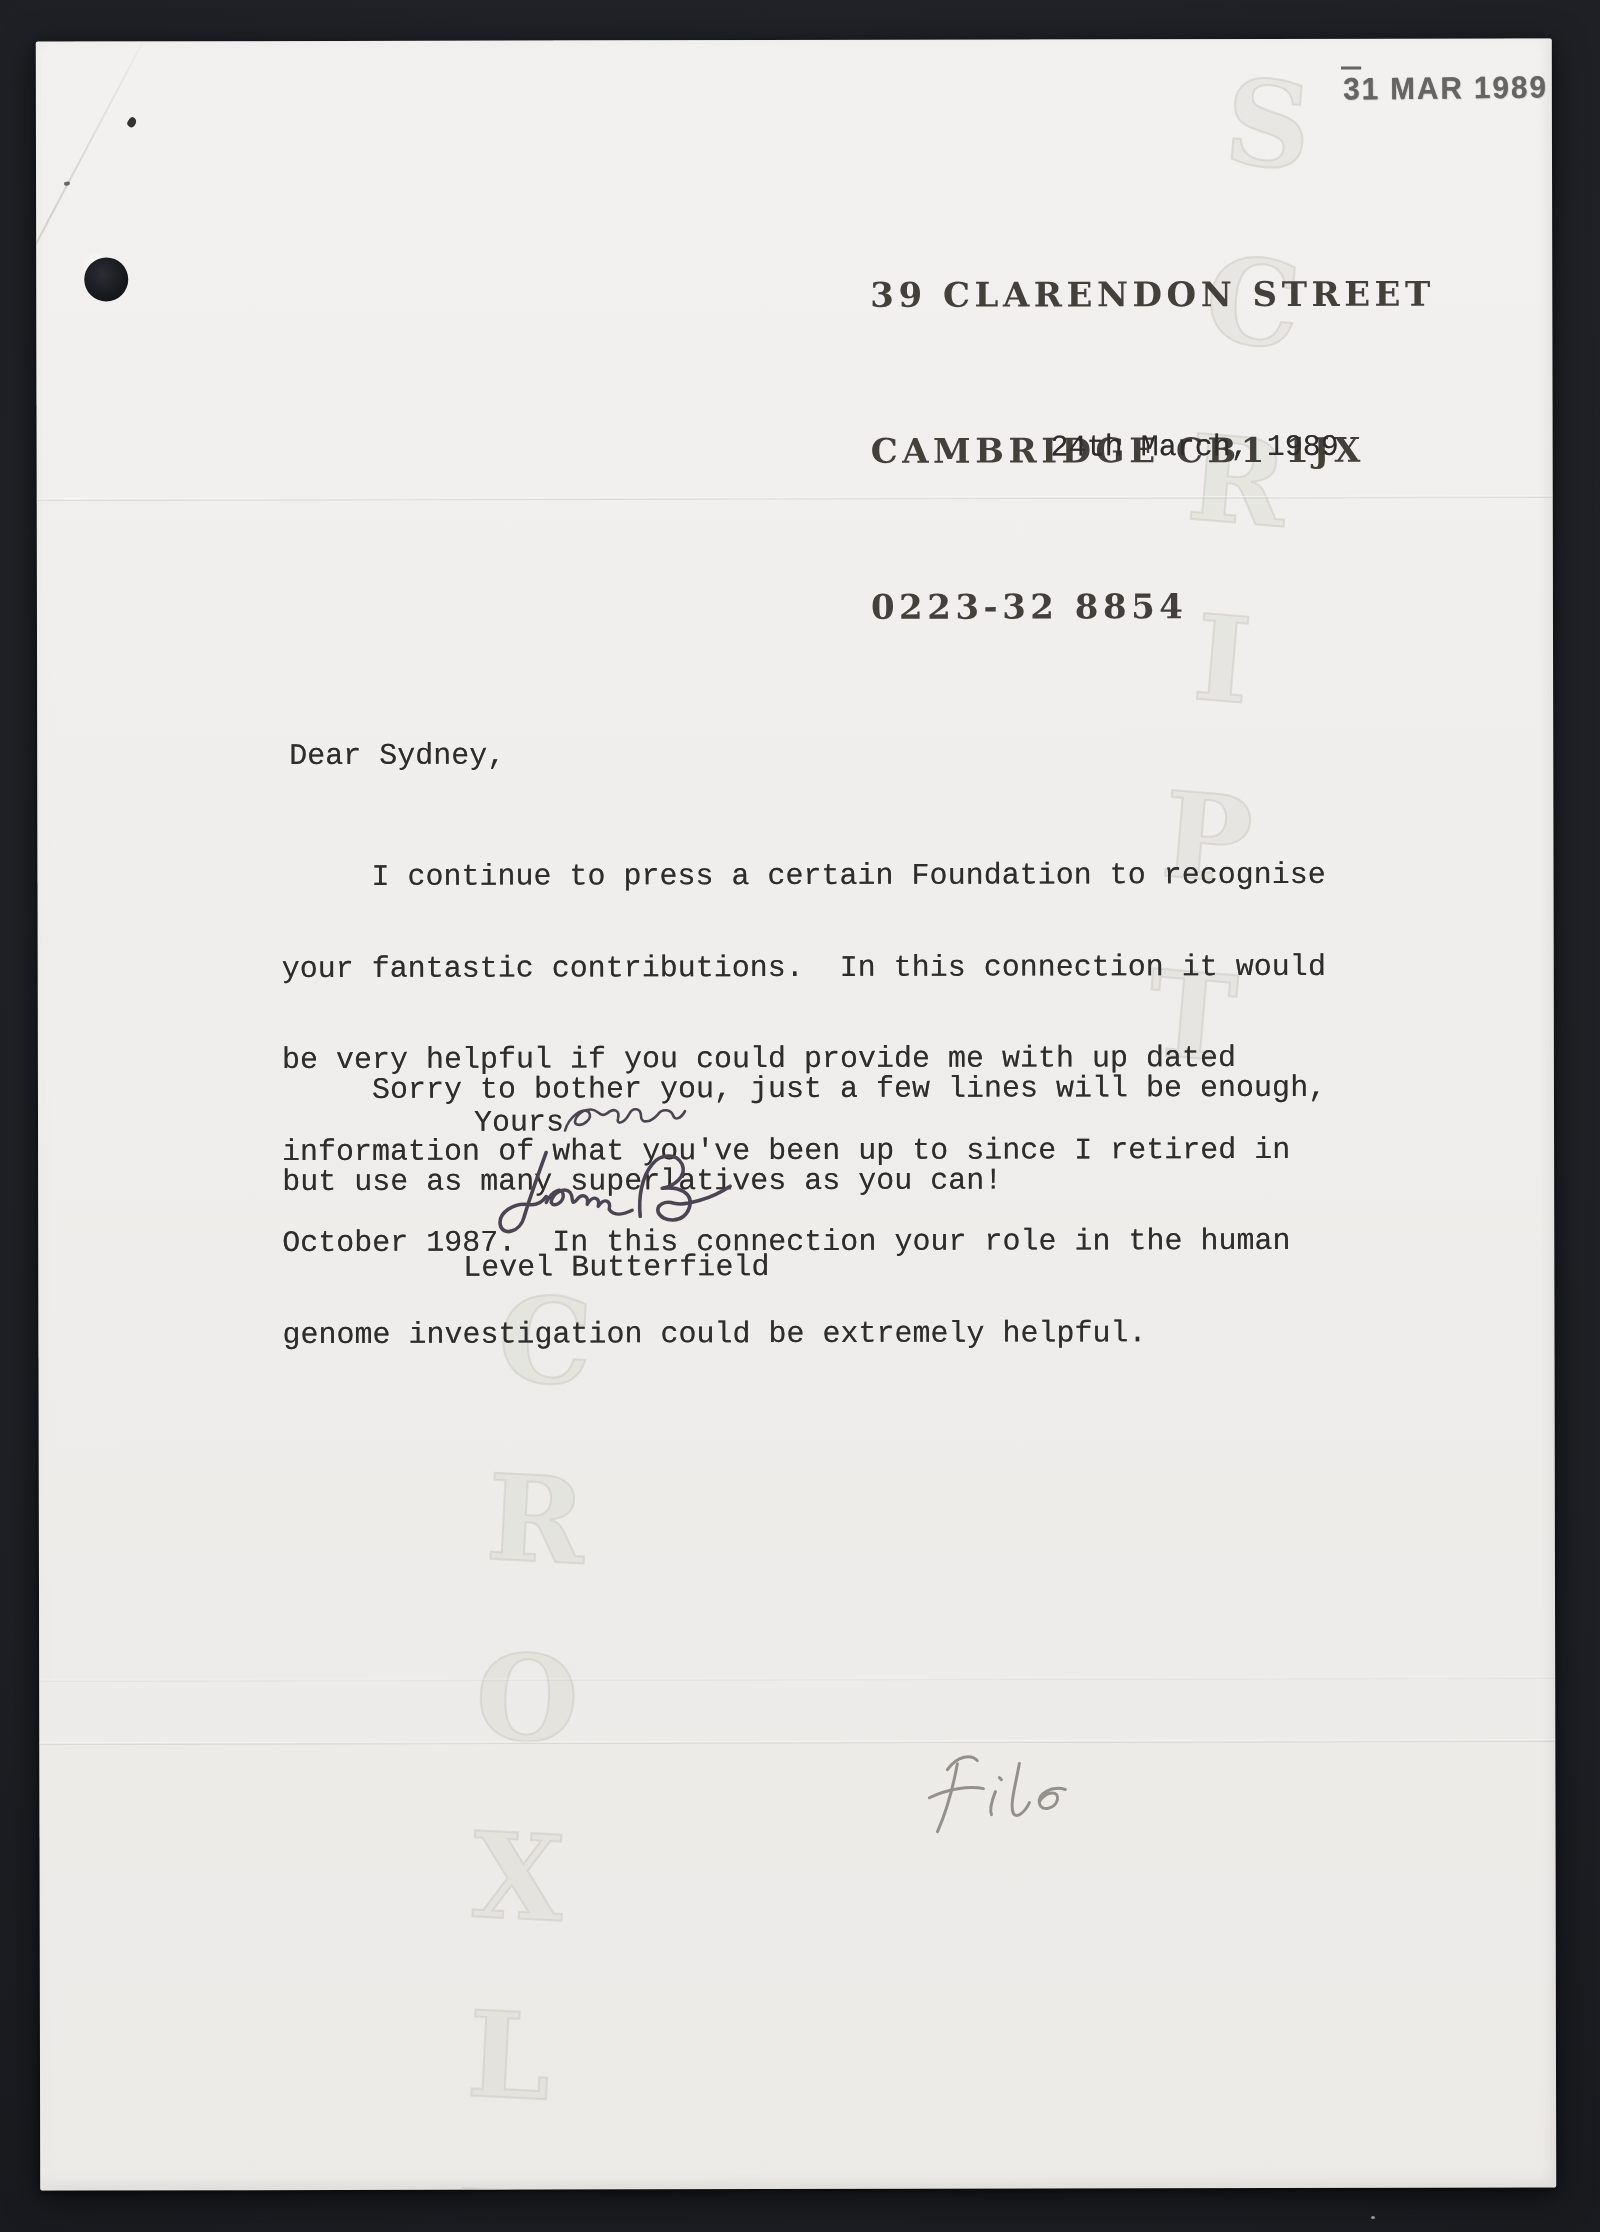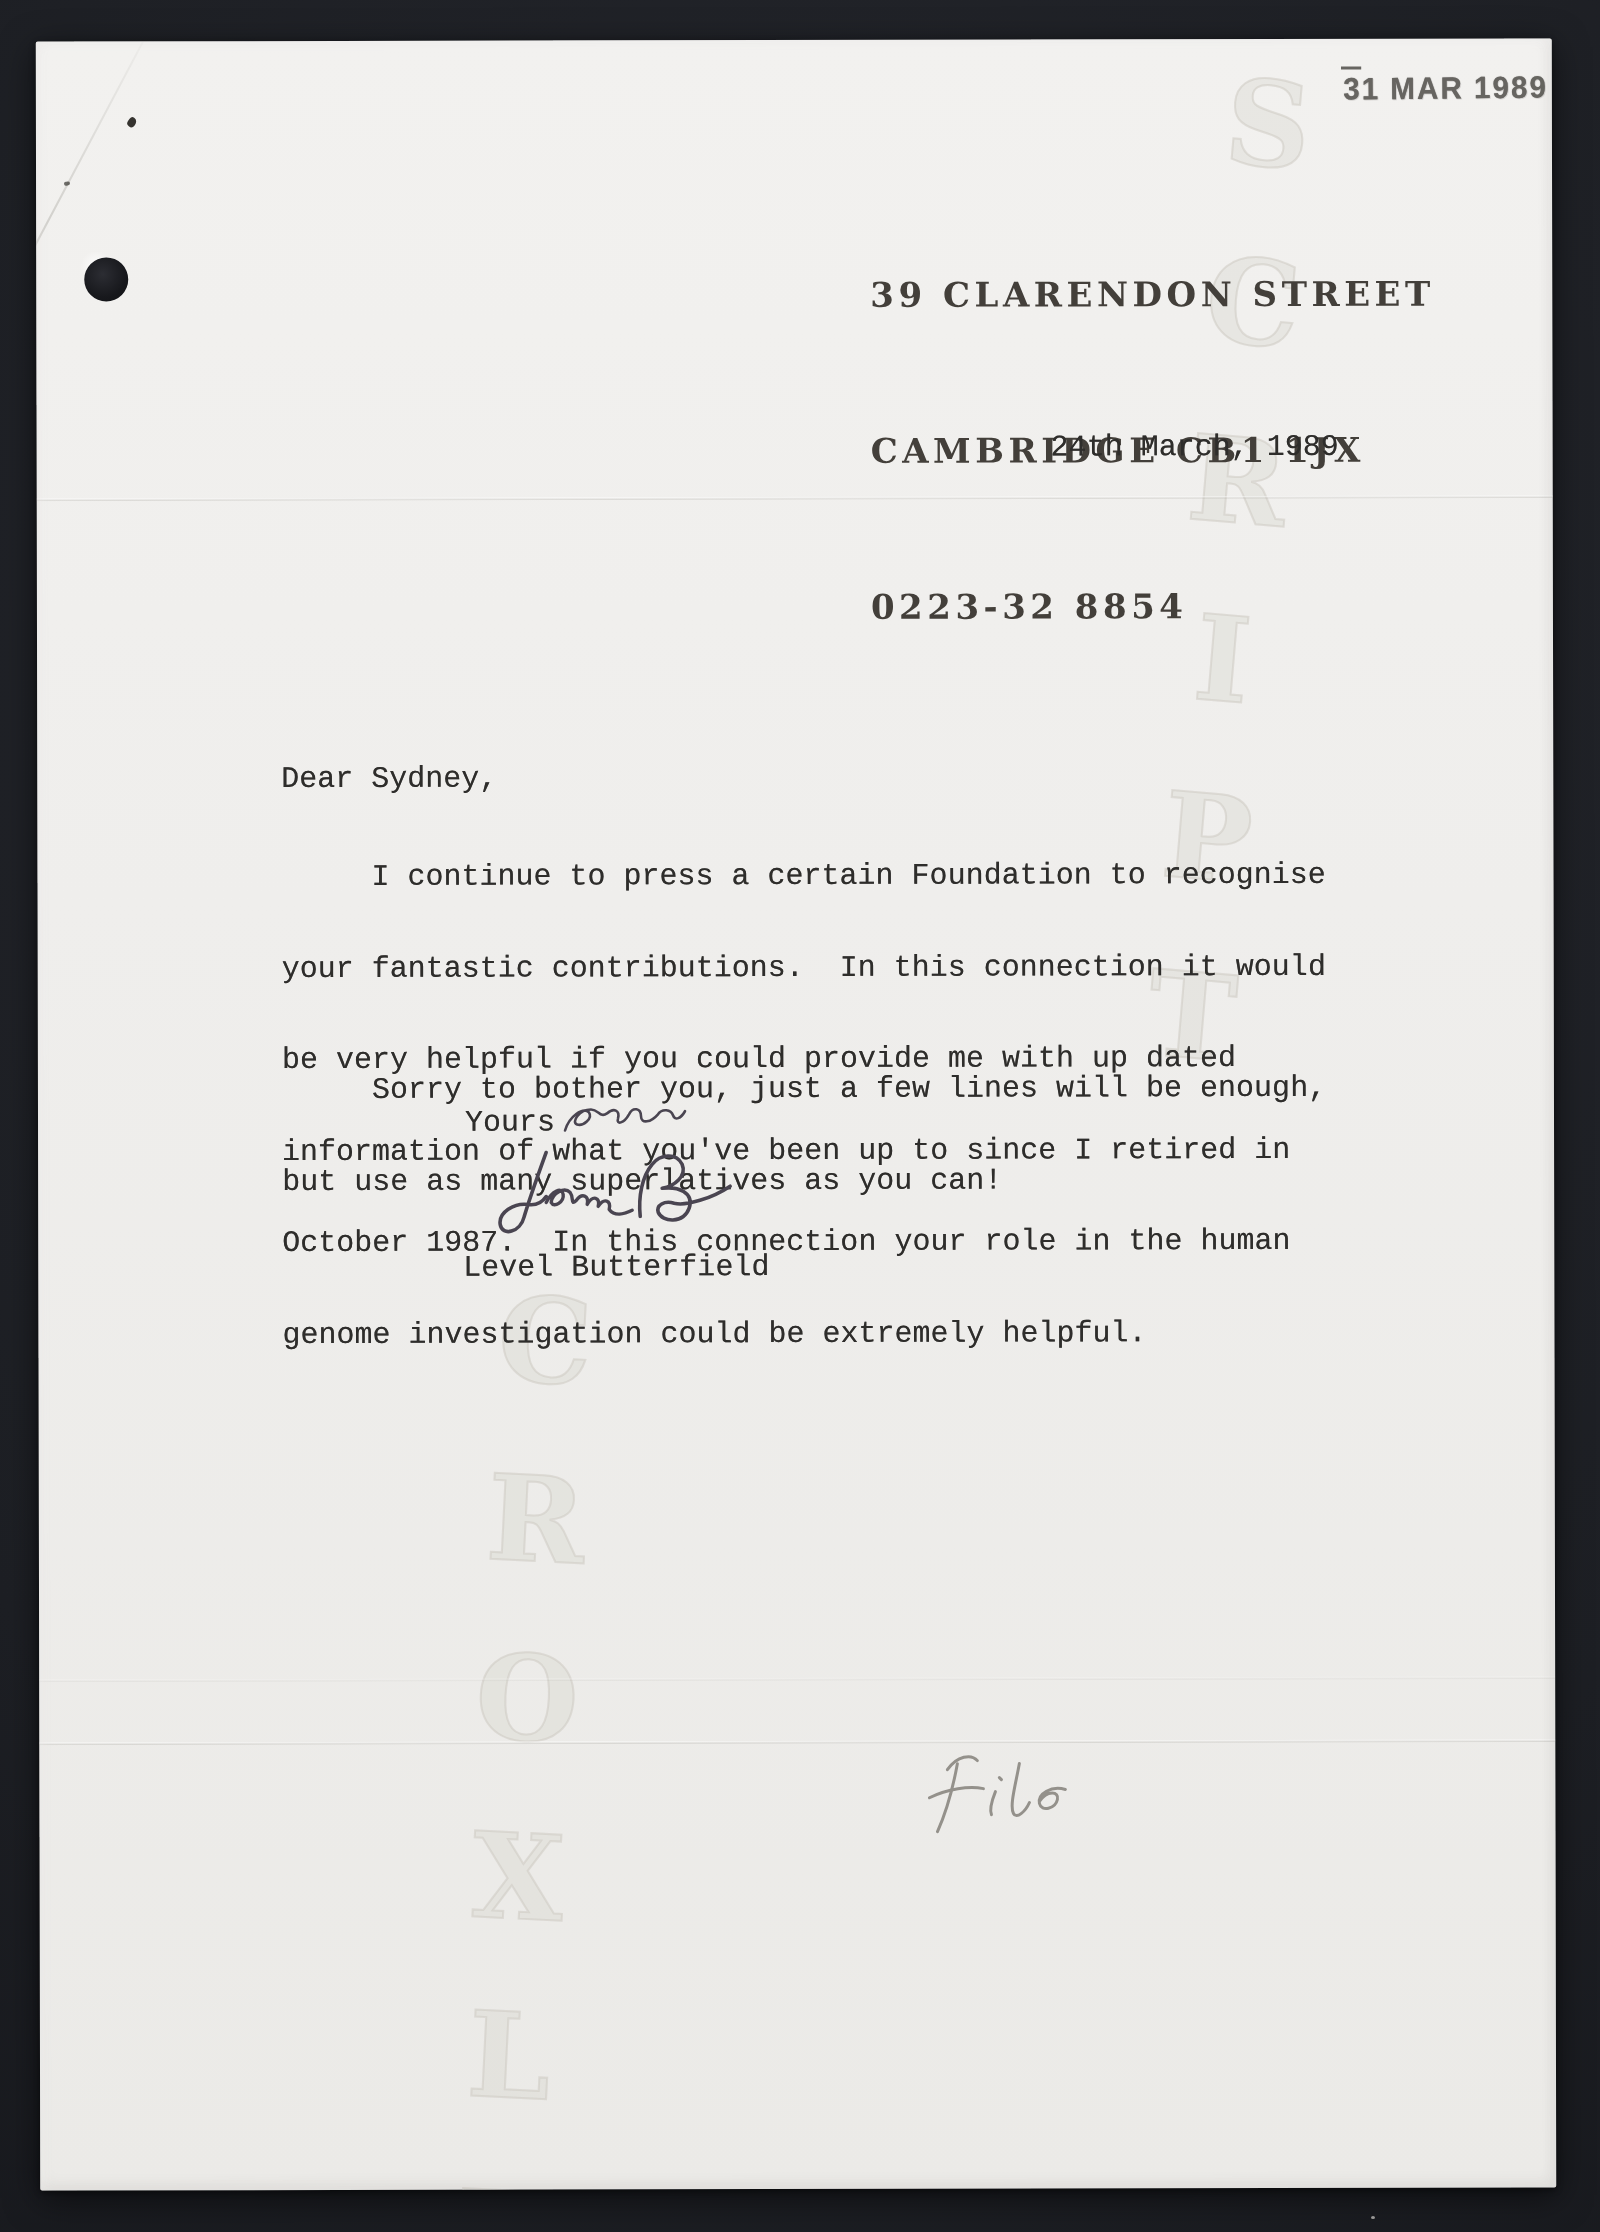--- a/index.html
+++ b/index.html
@@ -94,37 +94,37 @@
 
   <div class="letterhead">
     <div>39 CLARENDON STREET</div>
     <div>CAMBRIDGE CB1 1JX</div>
     <div>0223-32 8854</div>
   </div>
 
   <div class="typed" style="left:1014px;top:393px;">24th March, 1989</div>
 
 
-  <div class="typed" style="left:244px;top:700px;margin-top:23px;">Dear Sydney,</div>
+  <div class="typed" style="left:252px;top:700px;">Dear Sydney,</div>
 
   <div class="typed" style="left:244px;top:760px;">
     <div>     I continue to press a certain Foundation to recognise</div>
     <div>your fantastic contributions.  In this connection it would</div>
     <div>be very helpful if you could provide me with up dated</div>
     <div>information of what you've been up to since I retired in</div>
     <div>October 1987.  In this connection your role in the human</div>
     <div>genome investigation could be extremely helpful.</div>
   </div>
 
   <div class="typed" style="left:244px;top:973px;">
     <div>     Sorry to bother you, just a few lines will be enough,</div>
     <div>but use as many superlatives as you can!</div>
   </div>
 
-  <div class="typed" style="left:427px;top:1067px;font-family:Liberation Mono, monospace;">Yours</div>
+  <div class="typed" style="left:436px;top:1067px;font-family:Liberation Mono, monospace;">Yours</div>
 
   <svg class="ink" style="left:523px;top:1056px;" width="126" height="48" viewBox="0 0 126 48" aria-label="ever">
     <path stroke-width="2.6" d="M4,34 C8,20 22,10 28,16 C32,22 22,30 16,28 C10,26 18,13 30,13 C38,13 39,22 46,17 C53,11 59,14 57,22 C55,29 63,27 68,18 C72,10 80,12 80,20 C80,28 90,26 97,18 C101,12 110,13 112,19 C114,25 120,22 124,15"></path>
   </svg>
 
   <svg class="ink" style="left:452px;top:1096px;" width="246" height="118" viewBox="0 0 246 118" aria-label="John B">
     <path stroke-width="3.6" d="M56,16 C48,38 38,66 34,80 C30,96 12,100 10,88 C8,76 24,66 38,68 C46,69 52,66 56,60"></path>
     <path stroke-width="3.4" d="M56,66 C62,54 72,50 73,58 C74,65 64,72 61,66 C62,57 74,50 80,56 C84,61 80,70 86,64 C92,56 99,59 97,68 C103,58 110,61 108,70 C114,61 121,64 119,73 C124,80 134,78 142,74"></path>
     <path stroke-width="3.6" d="M150,80 C148,60 152,40 162,28 C170,18 186,16 192,28 C197,40 184,50 172,52 C188,50 204,56 199,72 C193,88 172,86 168,76 C166,69 174,64 184,67 C196,70 222,62 240,50"></path>
   </svg>

